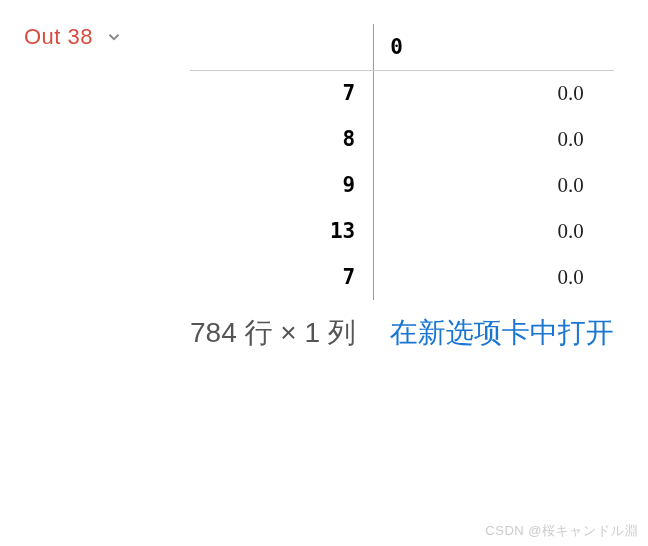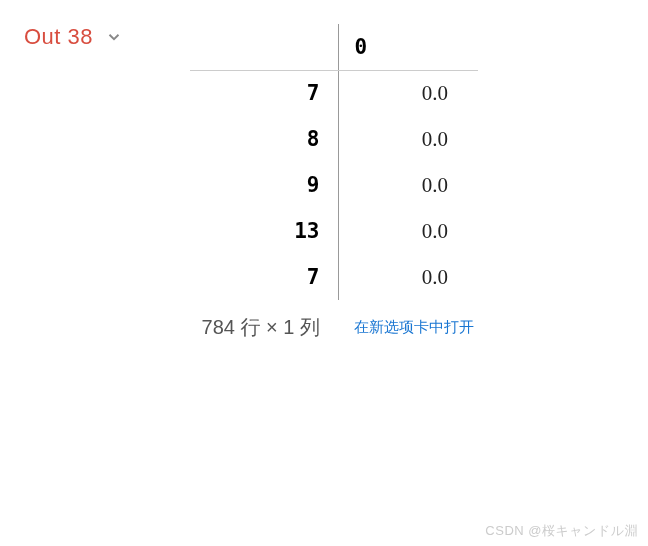--- a/index.html
+++ b/index.html
@@ -80,29 +80,29 @@
     }
     tr.last-data td.row-head {
       border-bottom: 1.5px solid #ccc;
     }
     .footer-row td {
       padding-top: 14px;
     }
     .shape-info {
       text-align: right;
       padding-right: 18px;
-      font-size: 20px;
+      font-size: 28px;
       color: #555;
       white-space: nowrap;
     }
     .open-link {
       text-align: left;
       padding-left: 16px;
       color: #1976d2;
-      font-size: 15px;
+      font-size: 28px;
       white-space: nowrap;
       cursor: pointer;
     }
     .watermark {
       position: absolute;
       right: 10px;
       bottom: 6px;
       font-size: 13px;
       color: #ccc;
       letter-spacing: 0.5px;

